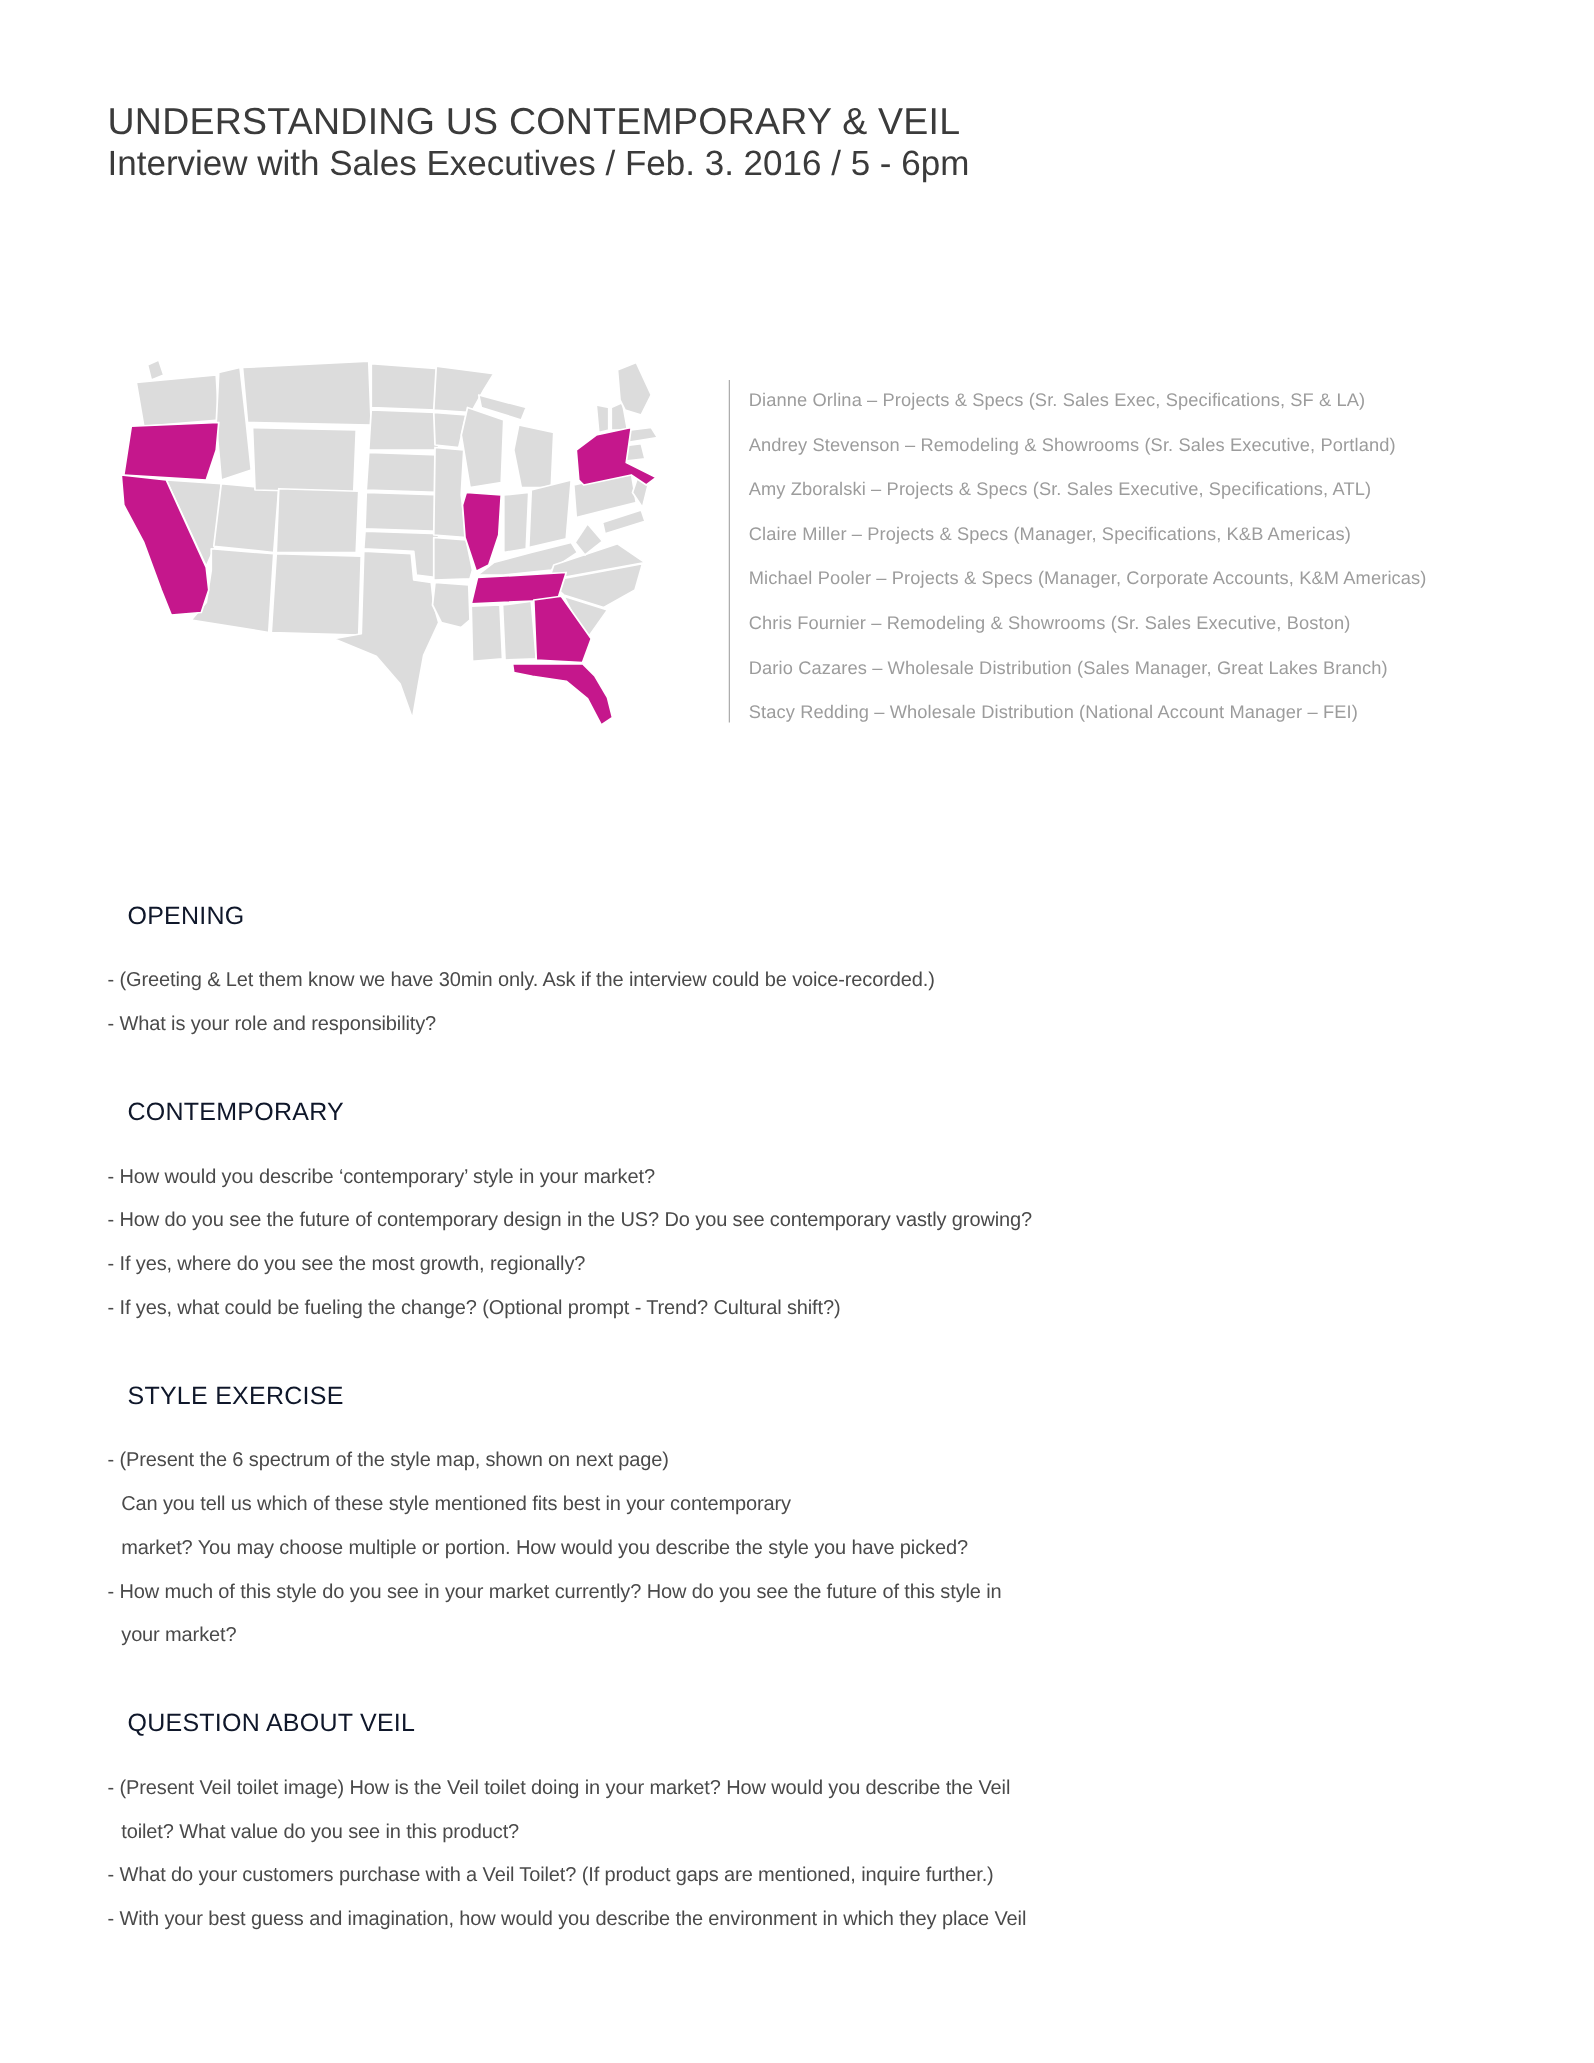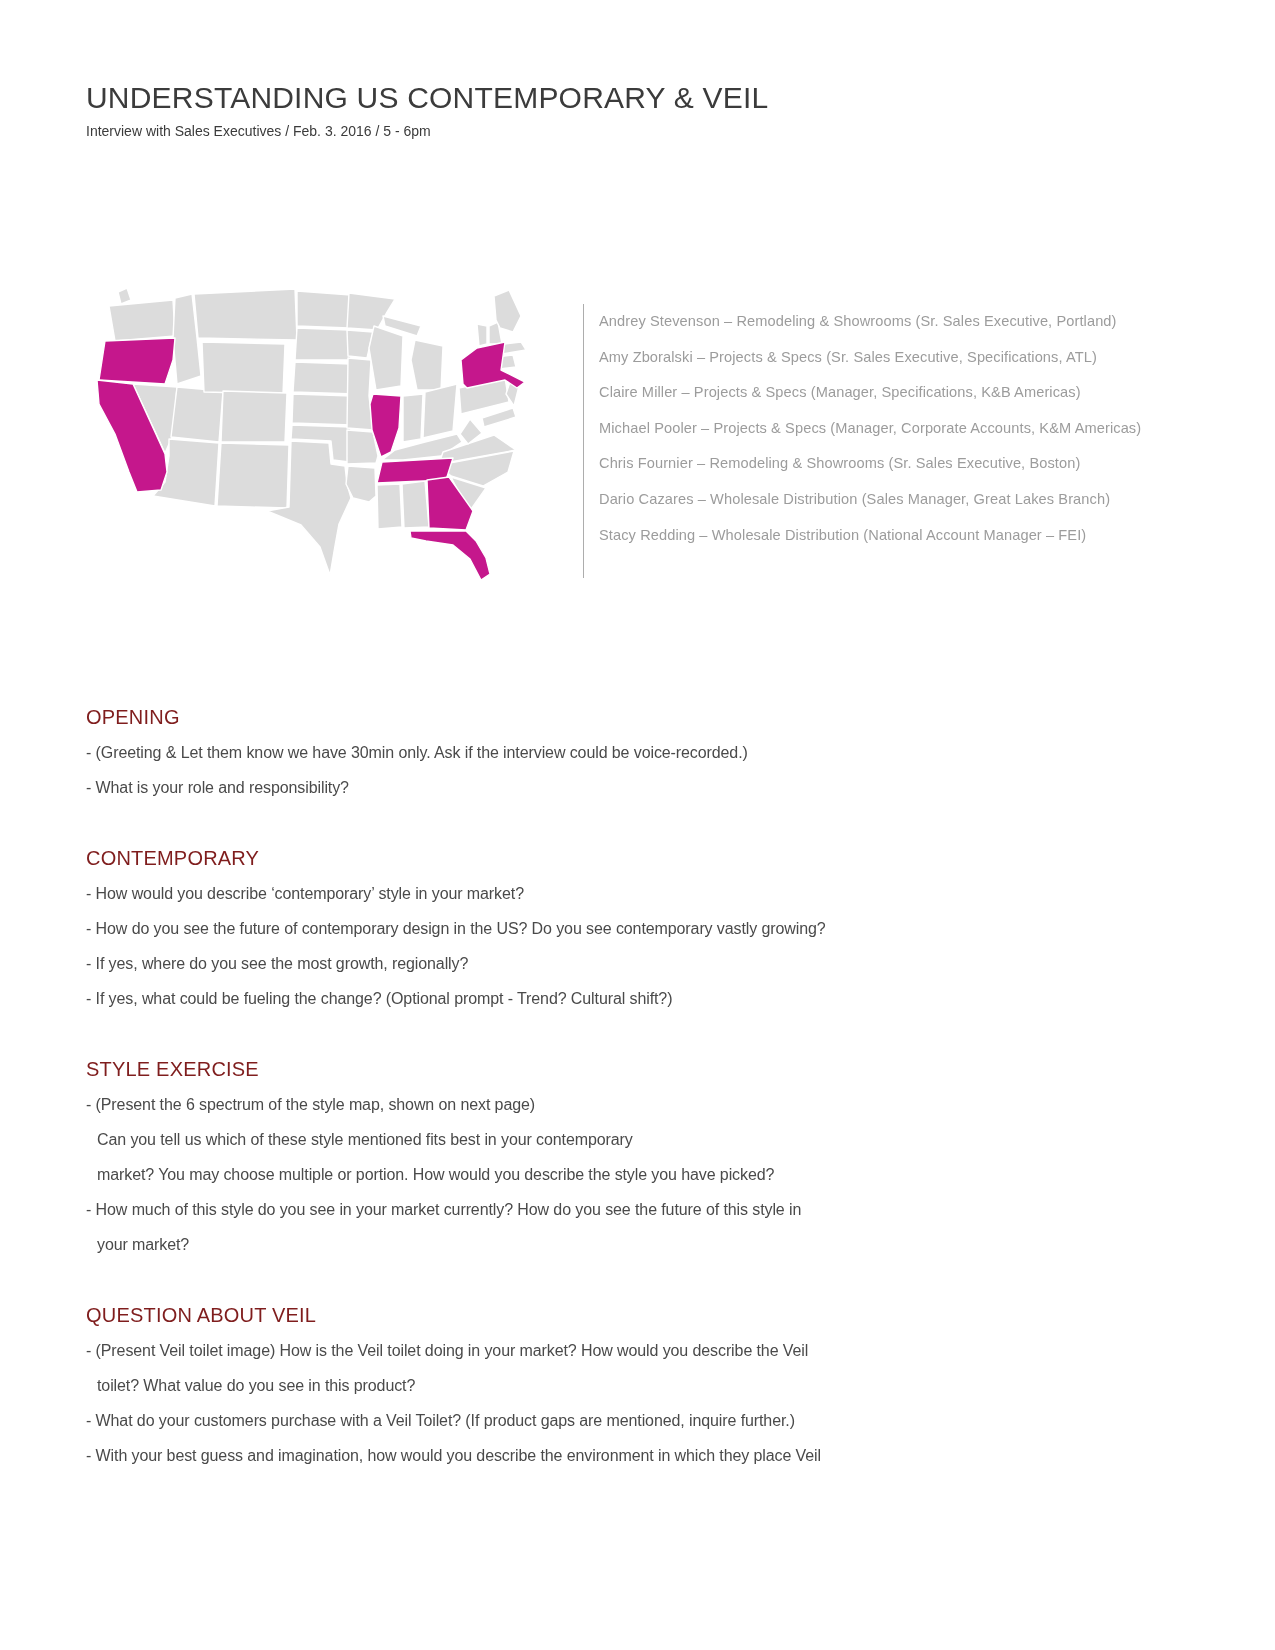--- a/index.html
+++ b/index.html
@@ -9,43 +9,43 @@
     background:#ffffff;
     font-family:"Liberation Sans", sans-serif;
     overflow:hidden;
   }
   .title-block{position:absolute;left:86px;top:80px;}
   .doc-title{
     font-size:30px;line-height:36px;color:#3b3b3b;
     font-weight:400;letter-spacing:0.2px;white-space:nowrap;
   }
   .doc-subtitle{
-    font-size:14px;line-height:28px;color:#3b3b3b;
+    font-size:28px;line-height:28px;color:#3b3b3b;
     font-weight:400;white-space:nowrap;margin-top:1px;
   }
   .map-wrap{position:absolute;left:84px;top:284px;width:452px;height:300px;}
   .map-wrap svg{display:block;}
   .v-divider{
     position:absolute;left:583px;top:304px;width:1px;height:274px;
     background:#adadad;
   }
   .names-list{
     position:absolute;left:599px;top:304px;width:600px;
     list-style:none;margin:0;padding:0;
   }
   .names-list li{
     font-size:14.6px;line-height:35.6px;color:#9c9c9c;
     font-weight:400;white-space:nowrap;letter-spacing:0.1px;
   }
   .sections{position:absolute;left:86px;top:700px;width:1130px;}
   .section{margin-top:36px;}
   .section:first-child{margin-top:0;}
   .section h2{
-    font-size:20px;line-height:35px;margin:0;padding:0;
-    font-weight:400;color:#7f1d1d;letter-spacing:0.2px;
+    font-size:20px;line-height:35px;margin:16px;padding:0;
+    font-weight:400;color:#0f172a;letter-spacing:0.2px;
   }
   .section p{
     font-size:16px;line-height:35px;margin:0;padding:0;
     font-weight:400;color:#4a4a4a;white-space:nowrap;letter-spacing:-0.1px;
   }
   .section p.cont{padding-left:11px;}
 </style>
 </head>
 <body>
 
@@ -109,20 +109,21 @@
         <polygon points="342,196 364,193 388,227 381,246 344,244" fill="#C5178C" stroke="#FFFFFF"></polygon>
         <polygon points="325,247 381,247 391,257 401,274 405,290 396,296 385,275 368,261 341,257 326,254" fill="#C5178C" stroke="#FFFFFF"></polygon>
         <polygon points="378,100 376,76 392,64 420,58 416,86 440,98 432,104 420,96 382,104" fill="#C5178C" stroke="#FFFFFF"></polygon>
       </g>
     </svg>
   </div>
 
   <div class="v-divider"></div>
 
   <ul class="names-list">
+      <li>Dianne Orlina – Projects &amp; Specs (Sr. Sales Exec, Specifications, SF &amp; LA)</li>
       <li>Andrey Stevenson – Remodeling &amp; Showrooms (Sr. Sales Executive, Portland)</li>
       <li>Amy Zboralski – Projects &amp; Specs (Sr. Sales Executive, Specifications, ATL)</li>
       <li>Claire Miller – Projects &amp; Specs (Manager, Specifications, K&amp;B Americas)</li>
       <li>Michael Pooler – Projects &amp; Specs (Manager, Corporate Accounts, K&amp;M Americas)</li>
       <li>Chris Fournier – Remodeling &amp; Showrooms (Sr. Sales Executive, Boston)</li>
       <li>Dario Cazares – Wholesale Distribution (Sales Manager, Great Lakes Branch)</li>
       <li>Stacy Redding – Wholesale Distribution (National Account Manager – FEI)</li>
     </ul>
 
   <div class="sections">

